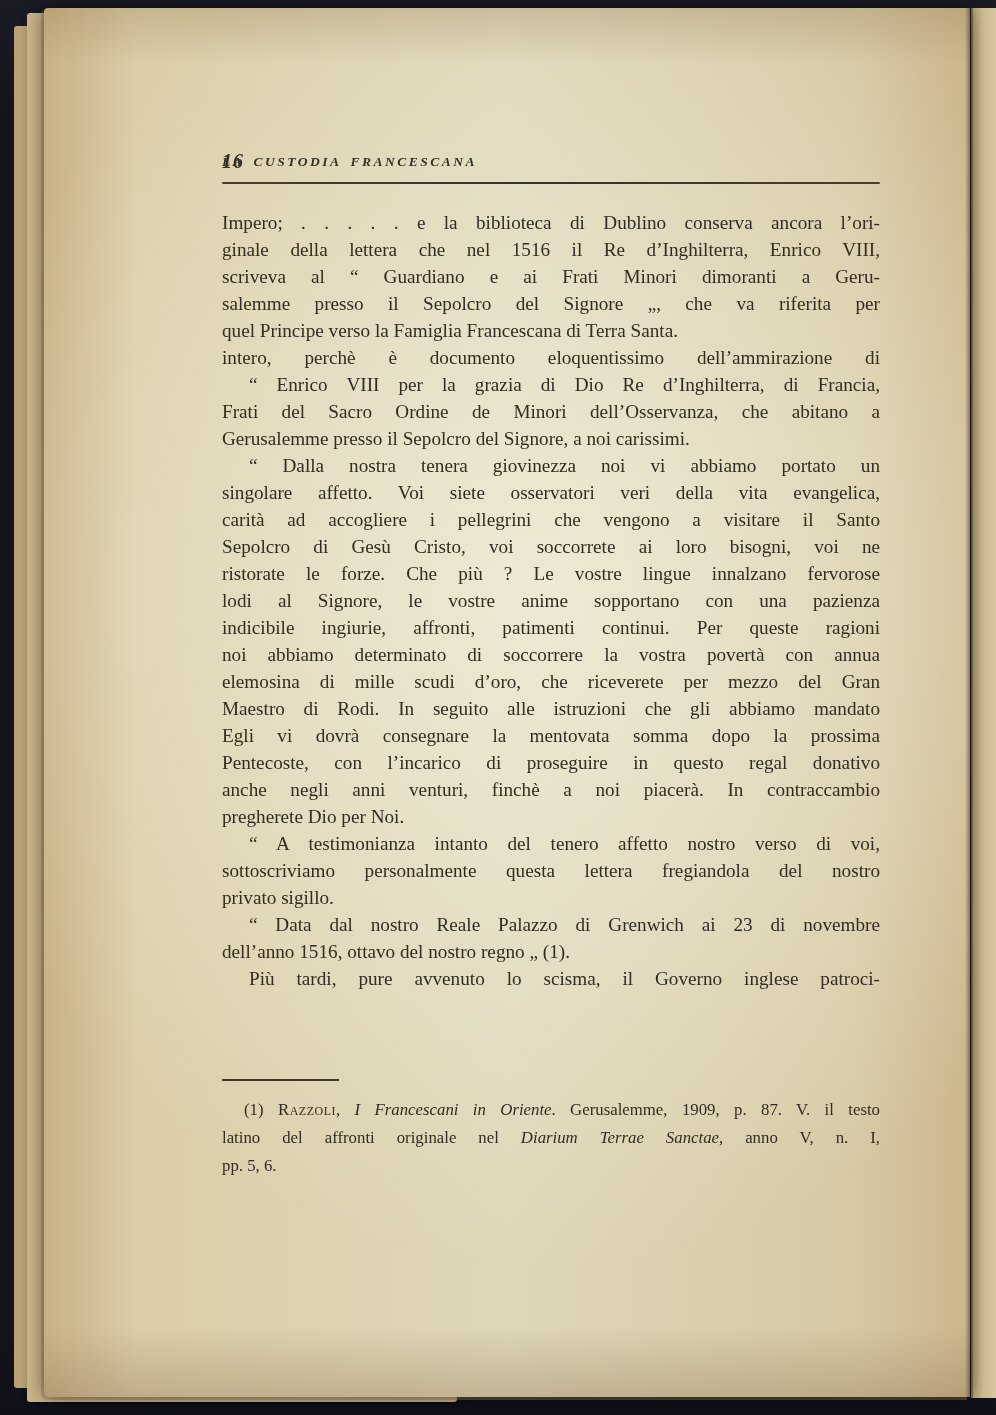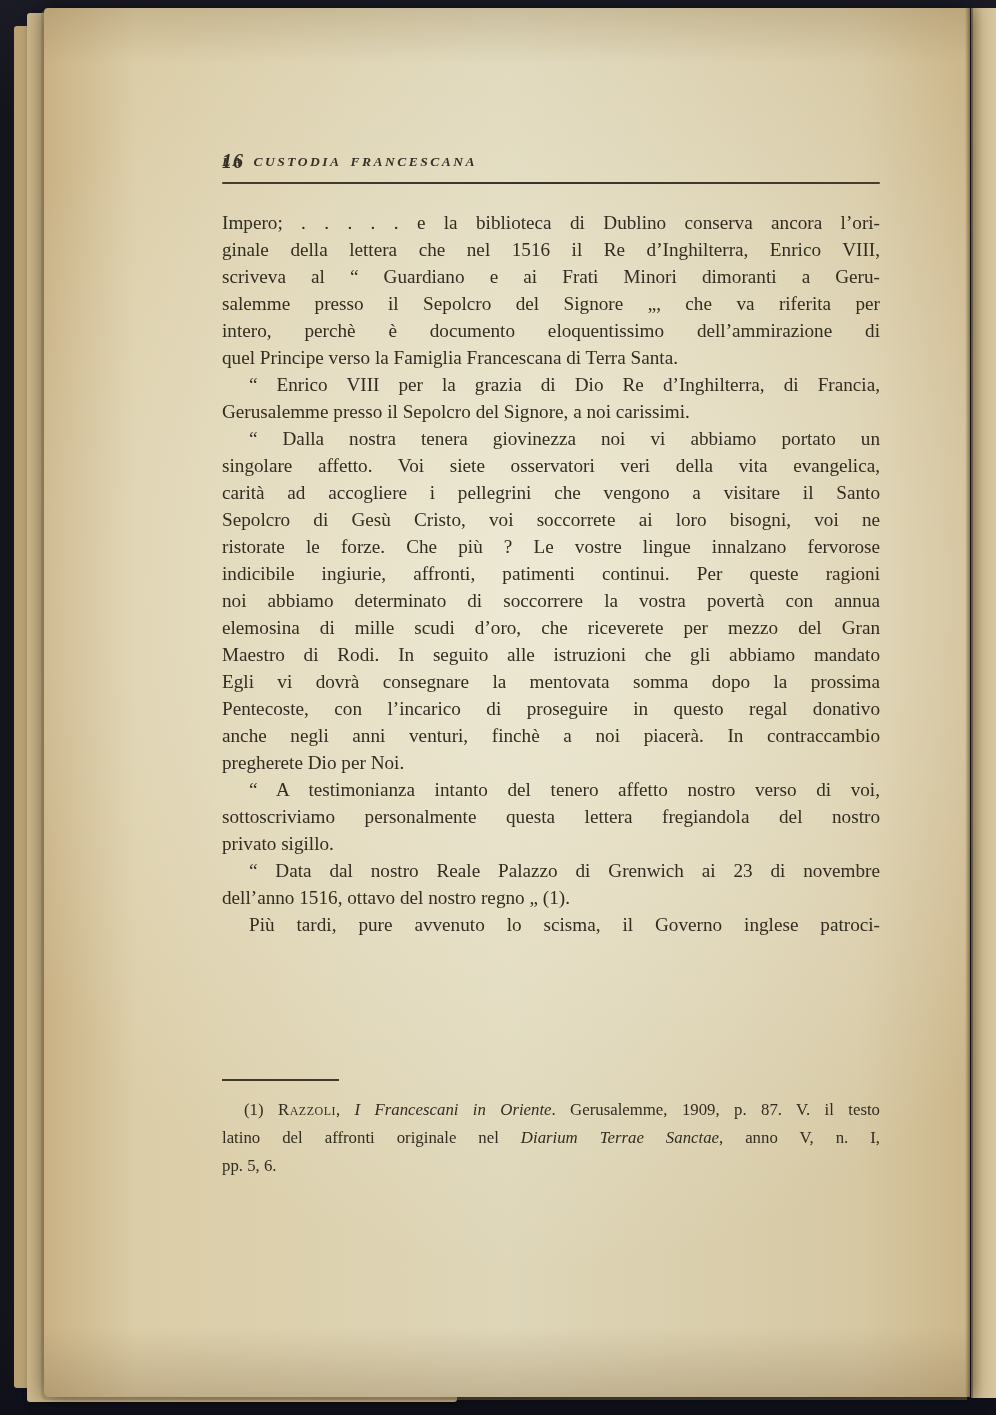--- a/index.html
+++ b/index.html
@@ -93,29 +93,31 @@
       <span class="pagenum">16</span>
       <span class="runhead">LA CUSTODIA FRANCESCANA</span>
     </div>
     <div class="headrule"></div>
 
     <div class="bodytext">
         <div class="line just">Impero; . . . . . e la biblioteca di Dublino conserva ancora l’ori-</div>
         <div class="line just">ginale della lettera che nel 1516 il Re d’Inghilterra, Enrico VIII,</div>
         <div class="line just">scriveva al “ Guardiano e ai Frati Minori dimoranti a Geru-</div>
         <div class="line just">salemme presso il Sepolcro del Signore „, che va riferita per</div>
+        <div class="line">quel Principe verso la Famiglia Francescana di Terra Santa.</div>
         <div class="line just">intero, perchè è documento eloquentissimo dell’ammirazione di</div>
-        <div class="line">quel Principe verso la Famiglia Francescana di Terra Santa.</div>
         <div class="line indent just">“ Enrico VIII per la grazia di Dio Re d’Inghilterra, di Francia,</div>
+        <div class="line just">Frati del Sacro Ordine de Minori dell’Osservanza, che abitano a</div>
         <div class="line">Gerusalemme presso il Sepolcro del Signore, a noi carissimi.</div>
         <div class="line indent just">“ Dalla nostra tenera giovinezza noi vi abbiamo portato un</div>
         <div class="line just">singolare affetto. Voi siete osservatori veri della vita evangelica,</div>
         <div class="line just">carità ad accogliere i pellegrini che vengono a visitare il Santo</div>
         <div class="line just">Sepolcro di Gesù Cristo, voi soccorrete ai loro bisogni, voi ne</div>
         <div class="line just">ristorate le forze. Che più ? Le vostre lingue innalzano fervorose</div>
+        <div class="line just">lodi al Signore, le vostre anime sopportano con una pazienza</div>
         <div class="line just">indicibile ingiurie, affronti, patimenti continui. Per queste ragioni</div>
         <div class="line just">noi abbiamo determinato di soccorrere la vostra povertà con annua</div>
         <div class="line just">elemosina di mille scudi d’oro, che riceverete per mezzo del Gran</div>
         <div class="line just">Maestro di Rodi. In seguito alle istruzioni che gli abbiamo mandato</div>
         <div class="line just">Egli vi dovrà consegnare la mentovata somma dopo la prossima</div>
         <div class="line just">Pentecoste, con l’incarico di proseguire in questo regal donativo</div>
         <div class="line just">anche negli anni venturi, finchè a noi piacerà. In contraccambio</div>
         <div class="line">pregherete Dio per Noi.</div>
         <div class="line indent just">“ A testimonianza intanto del tenero affetto nostro verso di voi,</div>
         <div class="line just">sottoscriviamo personalmente questa lettera fregiandola del nostro</div>

